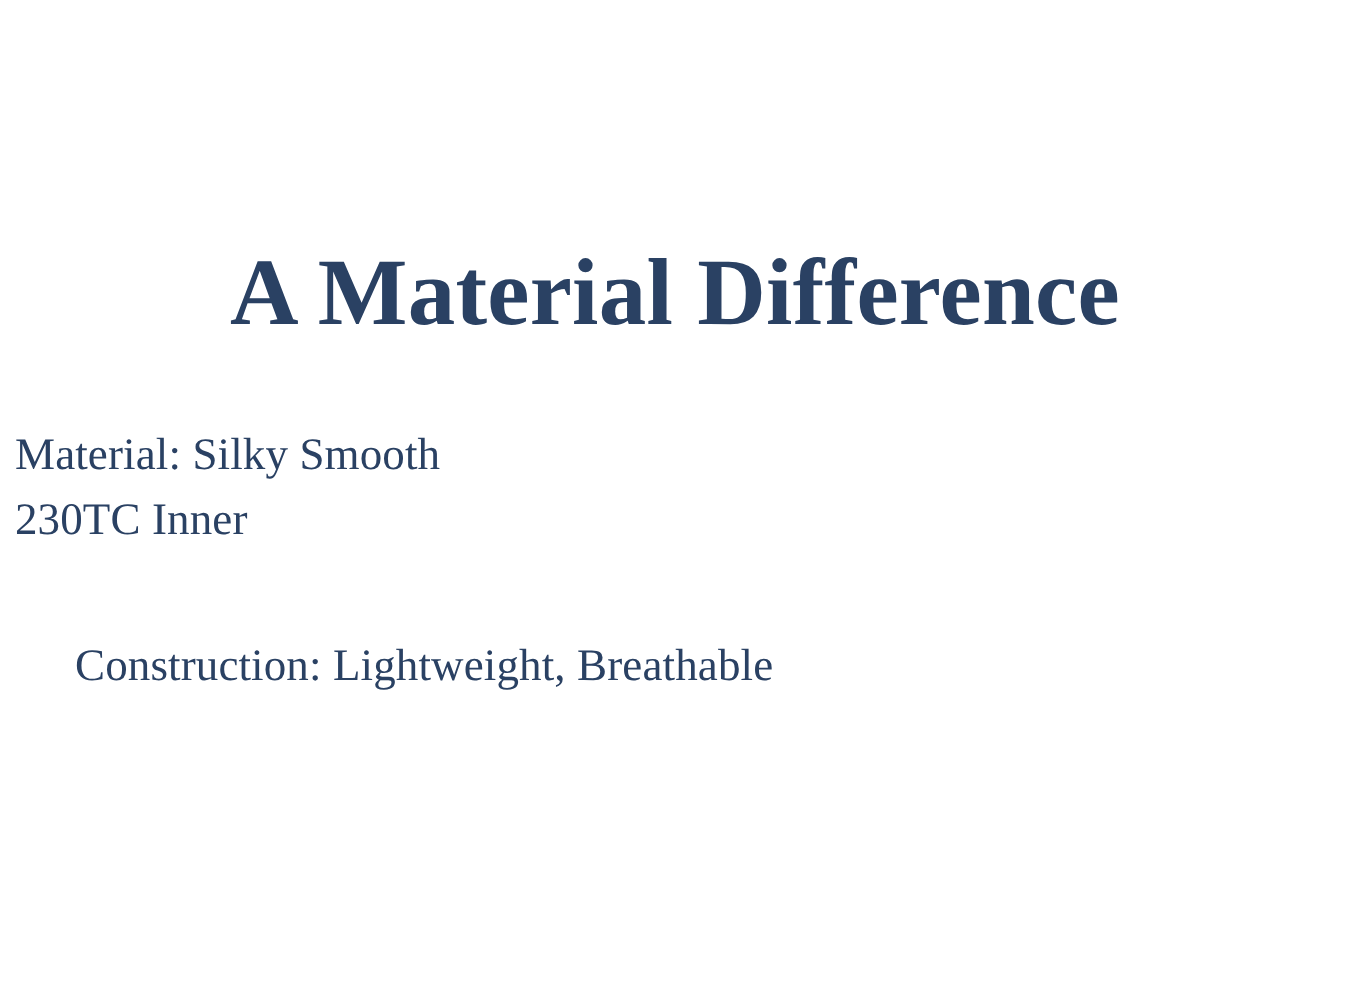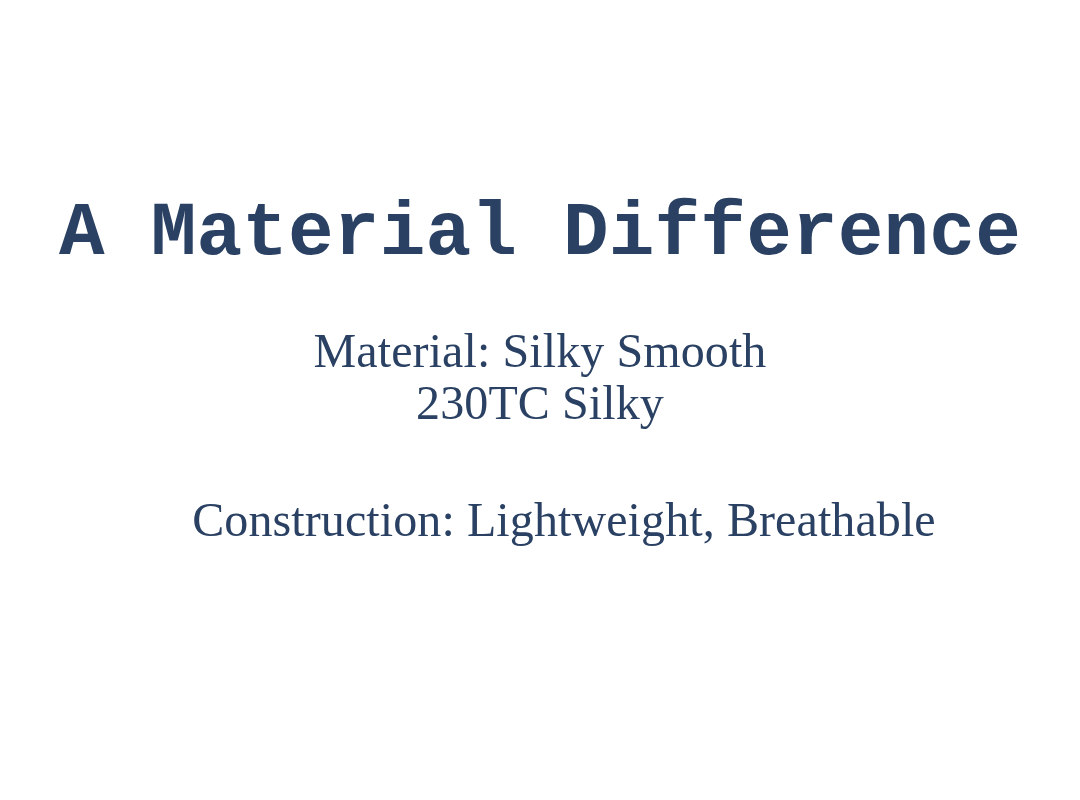--- a/index.html
+++ b/index.html
@@ -31,47 +31,47 @@
     width: 1080px;
     height: 800px;
     display: flex;
     flex-direction: column;
     align-items: center;
     justify-content: flex-start;
   }
 
   .headline {
     color: #2a4163;
-    font-family: Liberation Mono, monospace;
+    font-family: Liberation Serif, serif;
     font-weight: 700;
     font-size: 76px;
     line-height: 1;
     letter-spacing: 0.2px;
     text-align: center;
     white-space: nowrap;
     margin: 0;
     padding: 0;
     position: absolute;
     left: 0;
     right: 0;
     top: 196px;
   }
 
   .body-block {
     position: absolute;
     left: 0;
     right: 0;
-    text-align: center;
+    text-align: left;
     color: #2a4163;
     font-family: "Liberation Serif", "DejaVu Serif", serif;
     font-weight: 400;
-    font-size: 48px;
+    font-size: 36px;
     line-height: 52px;
     letter-spacing: 0.1px;
-    margin: 0;
+    margin: 12px;
     padding: 0;
   }
 
   .body-block.material {
     top: 325px;
   }
 
   .body-block.construction {
     top: 494px;
     padding-left: 48px;
@@ -86,21 +86,21 @@
 <body>
 
 <div class="slide">
 
   <div class="content-stack">
 
     <h1 class="headline">A Material Difference</h1>
 
     <div class="body-block material">
       <span class="body-line">Material: Silky Smooth</span>
-      <span class="body-line">230TC Silky</span>
+      <span class="body-line">230TC Inner</span>
     </div>
 
     <div class="body-block construction">
       <span class="body-line">Construction: Lightweight, Breathable</span>
     </div>
 
   </div>
 </div>
 
 </body></html>

